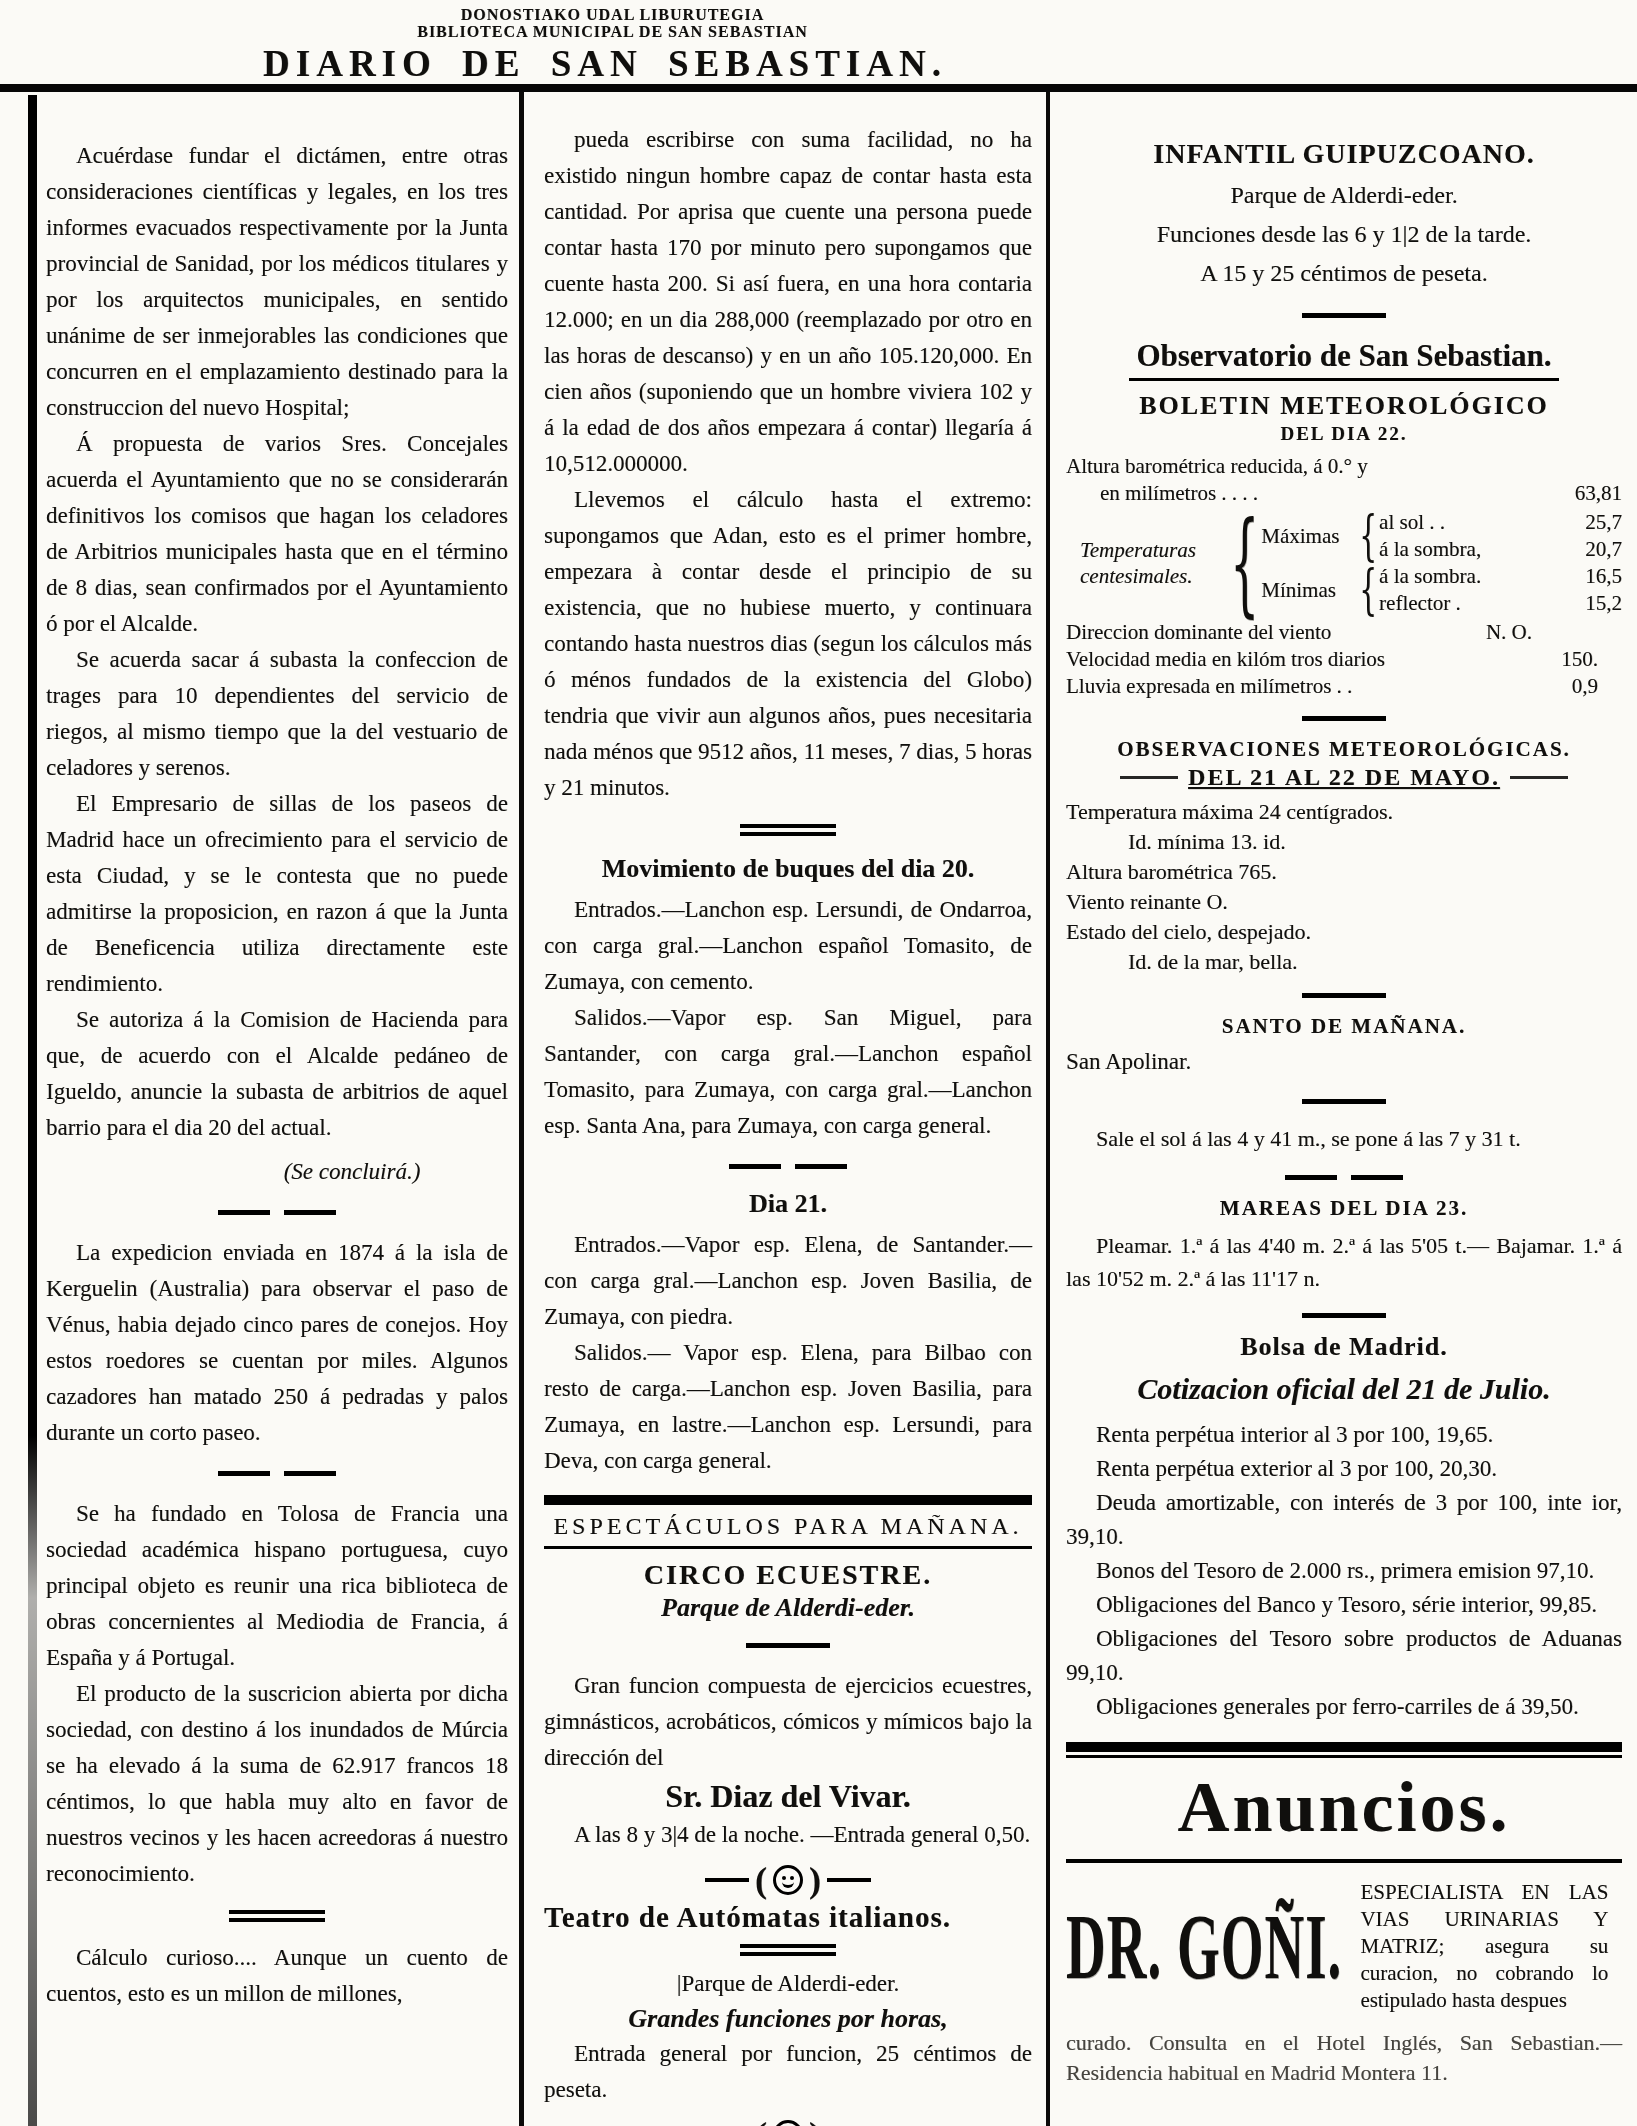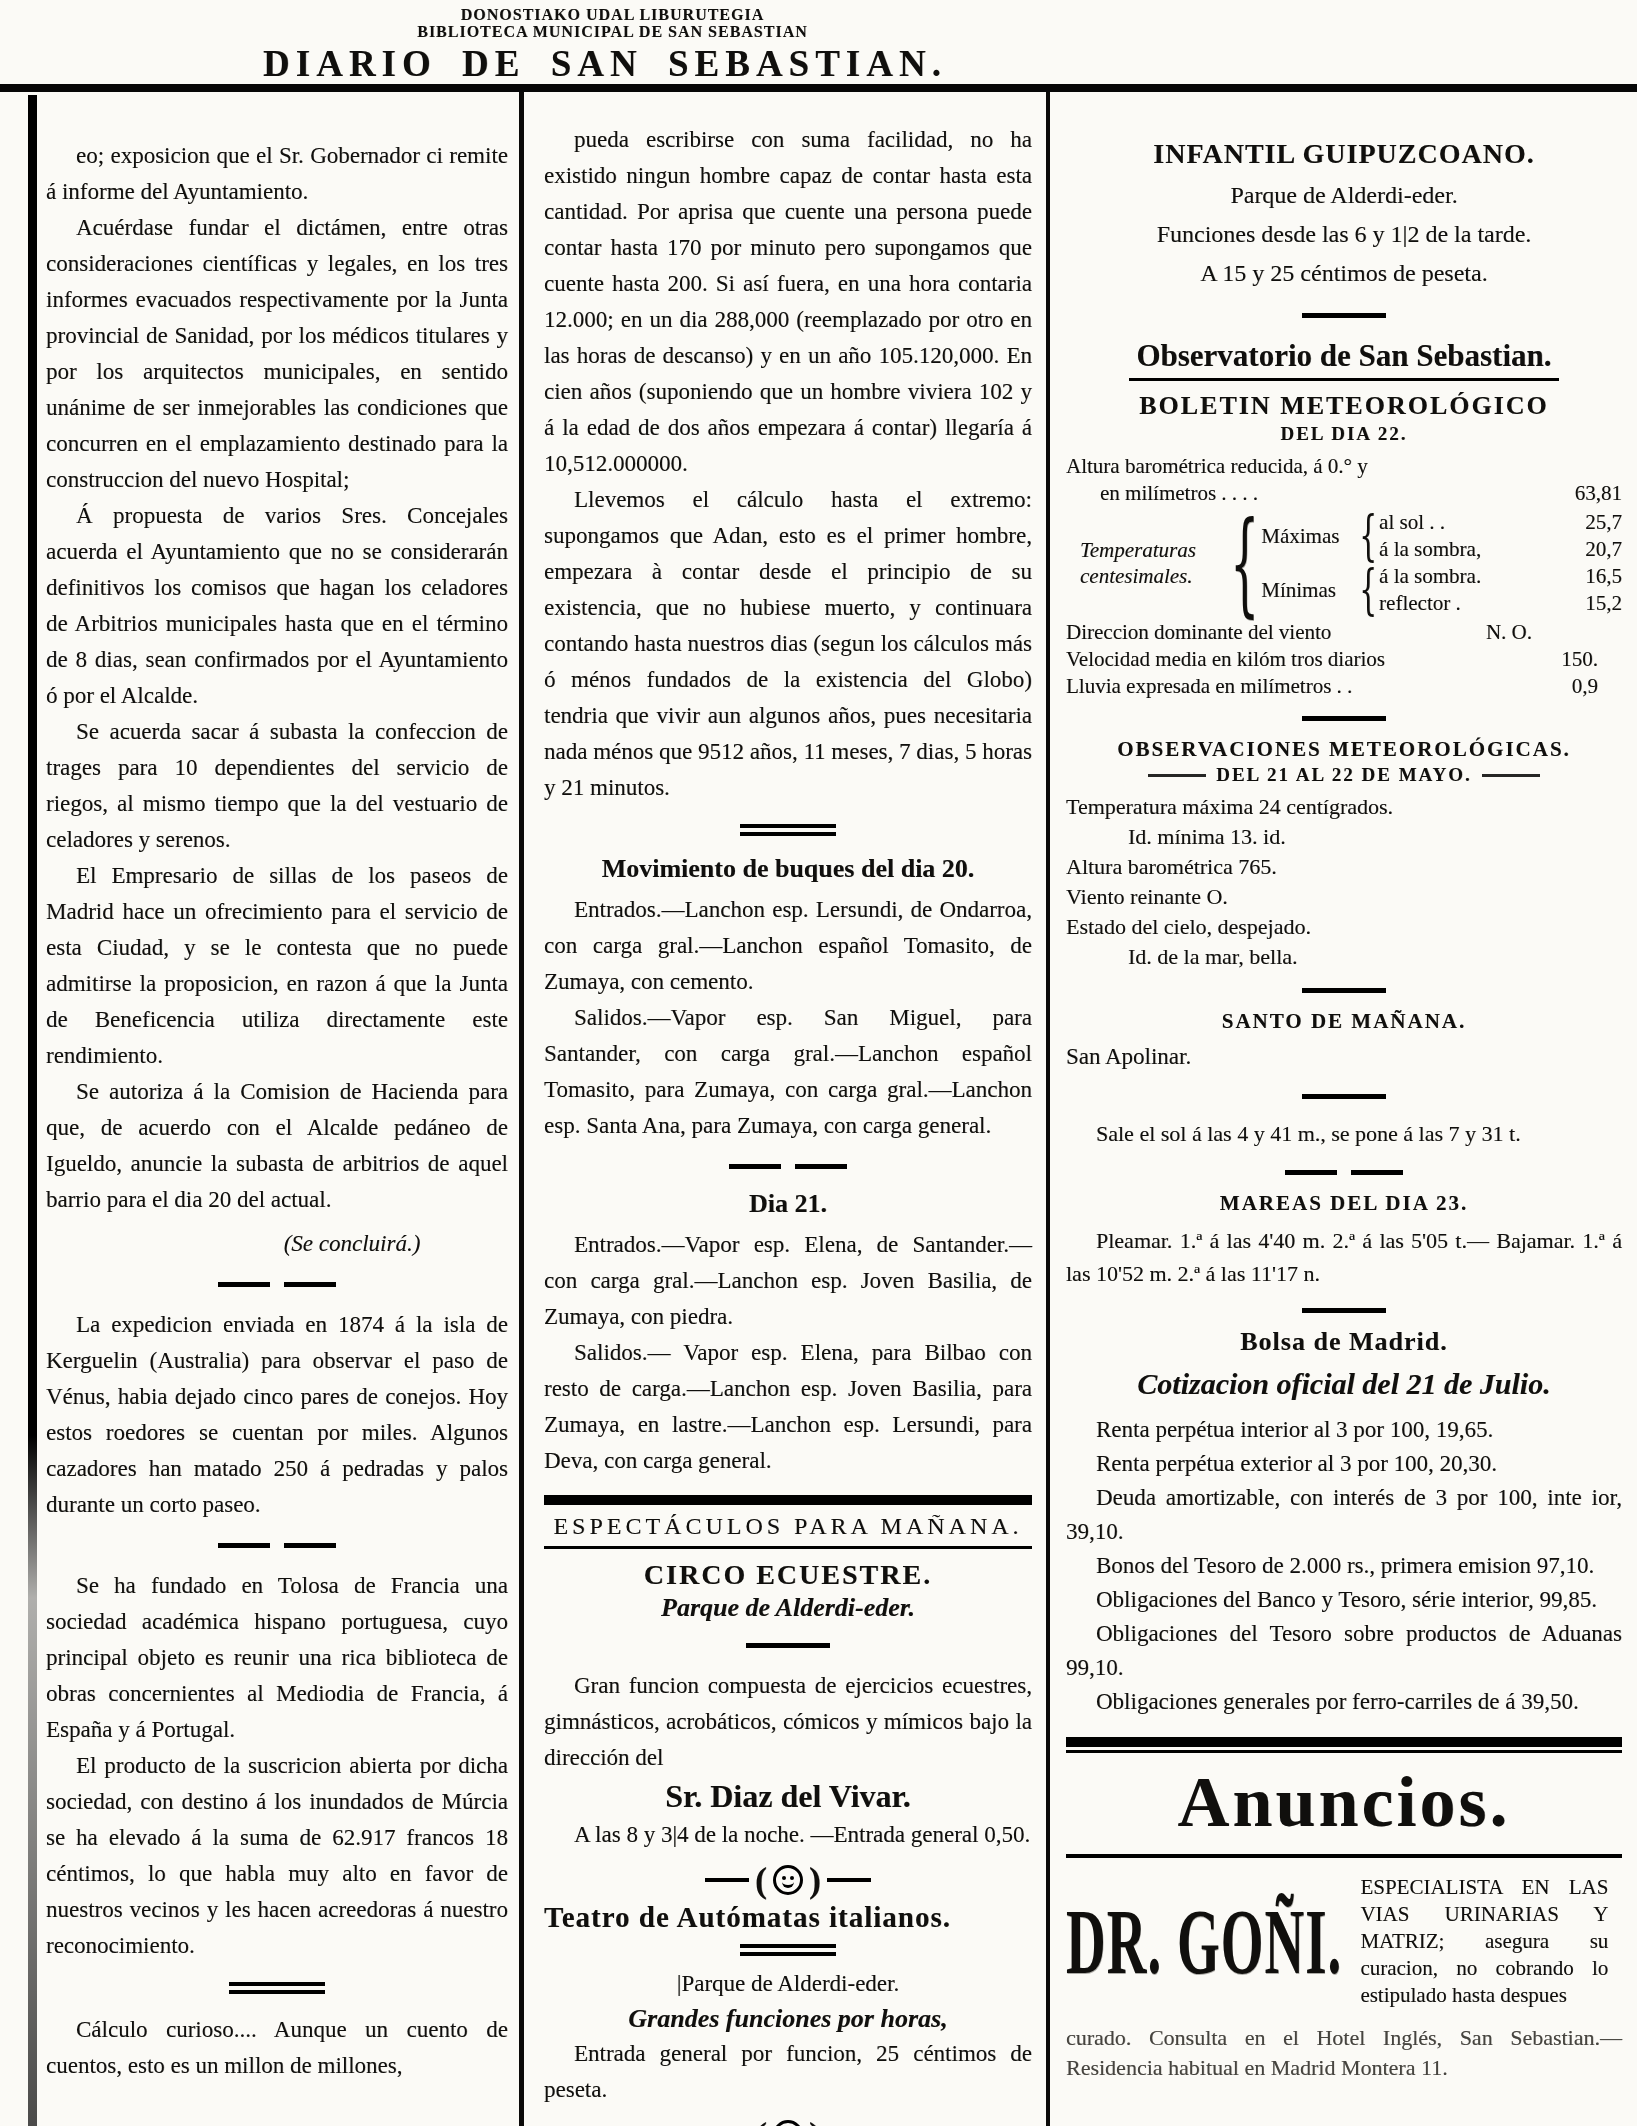--- a/index.html
+++ b/index.html
@@ -66,21 +66,21 @@
   .brace{font-family:"DejaVu Serif",serif;line-height:1;}
   .brace-big{font-size:46px;transform:scaleY(2.45);margin:0 2px;}
   .brace-sm{font-size:28px;transform:scaleY(1.95);margin:0 2px;}
   .temp-col{flex:1;}
   .temp-half{display:flex;align-items:center;}
   .mm{width:96px;}
   .pairs{flex:1;}
   .pair{display:flex;justify-content:space-between;line-height:27px;}
   .sub-row{display:flex;justify-content:center;align-items:center;gap:10px;margin:0 0 6px;}
   .sub-row i{display:block;width:58px;height:3px;background:#000;opacity:.85;}
-  .sub-row span{font-size:19px;font-weight:bold;letter-spacing:2px;}
+  .sub-row span{font-size:24px;font-weight:bold;letter-spacing:2px;text-decoration:underline;}
   .h-small-bold{font-weight:bold;font-size:21px;letter-spacing:2px;text-align:center;margin:4px 0 8px;}
   .obs-line{font-size:22px;line-height:30px;margin:0;}
   .obs-line.ind{padding-left:62px;}
   .h-bolsa{font-weight:bold;font-size:26px;text-align:center;letter-spacing:1px;margin:2px 0 10px;}
   .h-cotiz{font-style:italic;font-size:30px;text-align:center;margin:0 0 12px;}
   .bolsa-item{line-height:34px;}
   .rule-heavy{height:16px;border-top:10px solid #000;border-bottom:3px solid #000;
               margin:18px 0 8px;box-sizing:border-box;}
   .h-anuncios{font-weight:bold;font-size:72px;text-align:center;letter-spacing:3px;margin:4px 0 10px;}
   .rule-thin{height:4px;background:#000;margin:0 0 16px;}
@@ -100,21 +100,20 @@
     <div>BIBLIOTECA MUNICIPAL DE SAN SEBASTIAN</div>
   </div>
   <h1 class="masthead">DIARIO DE SAN SEBASTIAN.</h1>
   <div class="top-rule"></div>
 
   <div class="edge-bar"></div>
   <div class="vrule vr1"></div>
   <div class="vrule vr2"></div>
 
   <section class="col col1">
-    <p class="p">eo; exposicion que el Sr. Gobernador ci remite á informe del Ayuntamiento.</p>
     <p class="p">Acuérdase fundar el dictámen, entre otras consideraciones científicas y legales, en los tres informes evacuados respectivamente por la Junta provincial de Sanidad, por los médicos titulares y por los arquitectos municipales, en sentido unánime de ser inmejorables las condiciones que concurren en el emplazamiento destinado para la construccion del nuevo Hospital;</p>
     <p class="p">Á propuesta de varios Sres. Concejales acuerda el Ayuntamiento que no se considerarán definitivos los comisos que hagan los celadores de Arbitrios municipales hasta que en el término de 8 dias, sean confirmados por el Ayuntamiento ó por el Alcalde.</p>
     <p class="p">Se acuerda sacar á subasta la confeccion de trages para 10 dependientes del servicio de riegos, al mismo tiempo que la del vestuario de celadores y serenos.</p>
     <p class="p">El Empresario de sillas de los paseos de Madrid hace un ofrecimiento para el servicio de esta Ciudad, y se le contesta que no puede admitirse la proposicion, en razon á que la Junta de Beneficencia utiliza directamente este rendimiento.</p>
     <p class="p">Se autoriza á la Comision de Hacienda para que, de acuerdo con el Alcalde pedáneo de Igueldo, anuncie la subasta de arbitrios de aquel barrio para el dia 20 del actual.</p>
     <p class="p conclusion">(Se concluirá.)</p>
     <div class="div-dash">
         <i></i>
         <i></i>
       </div>

